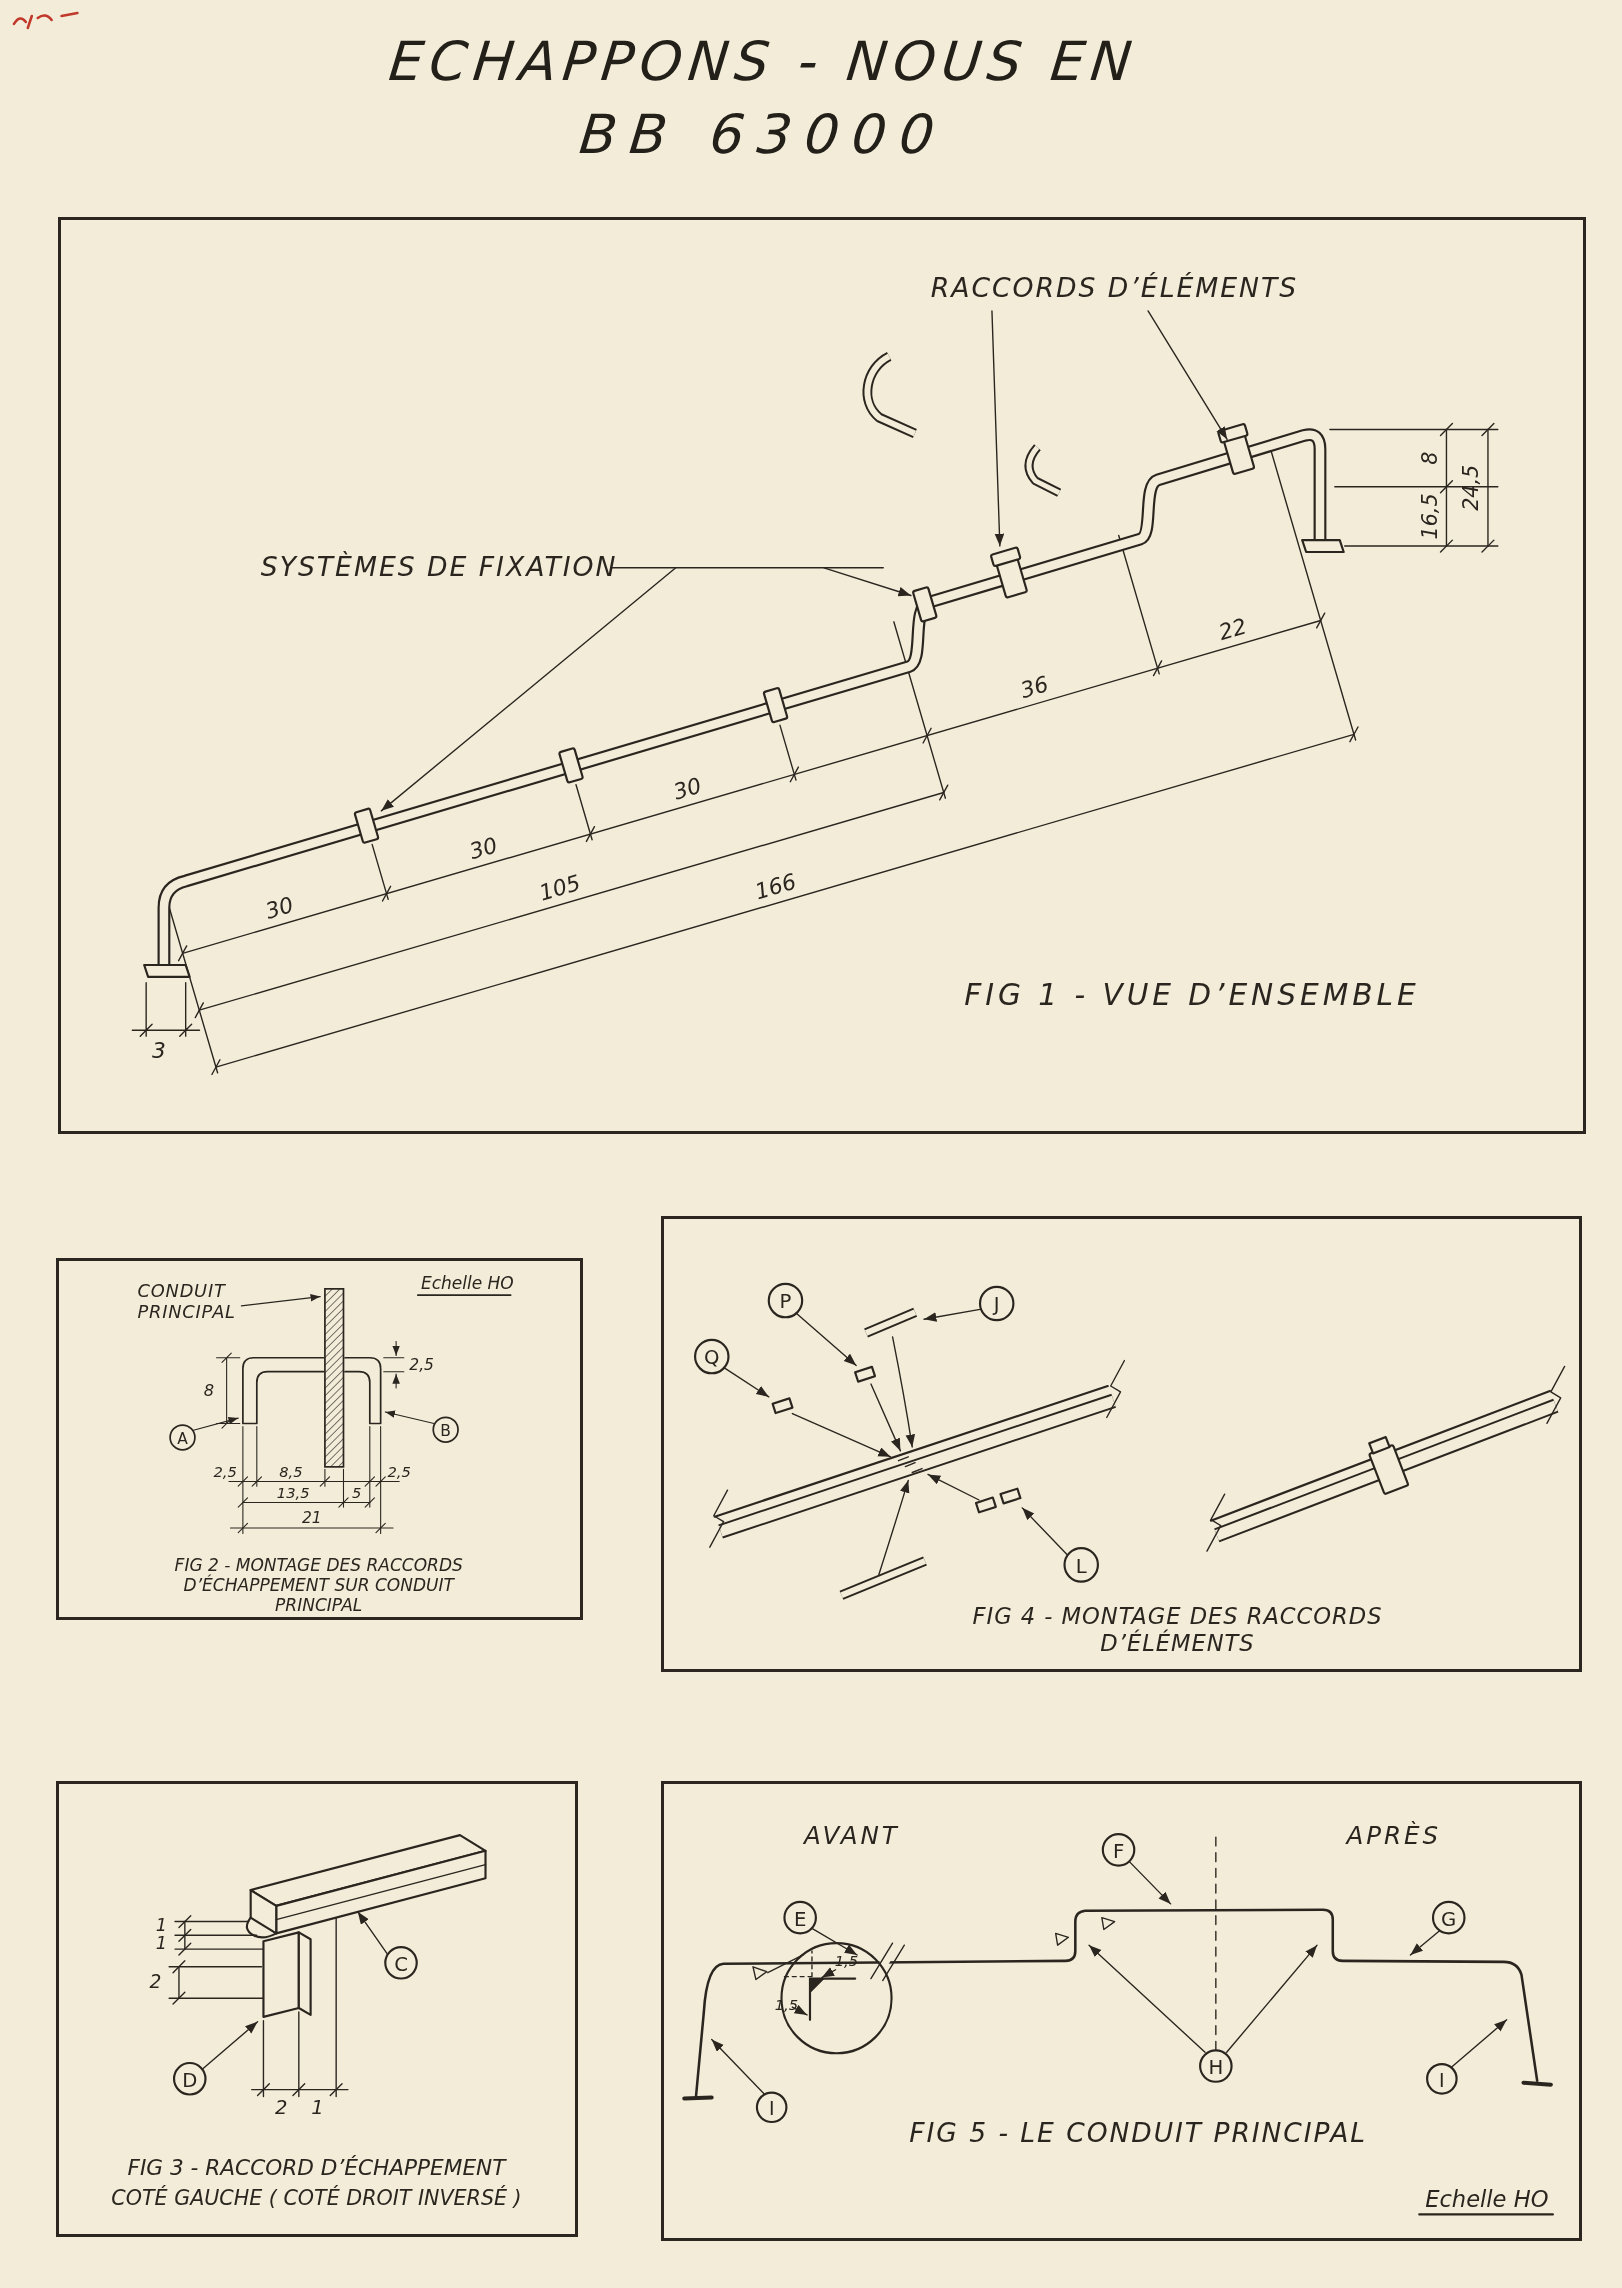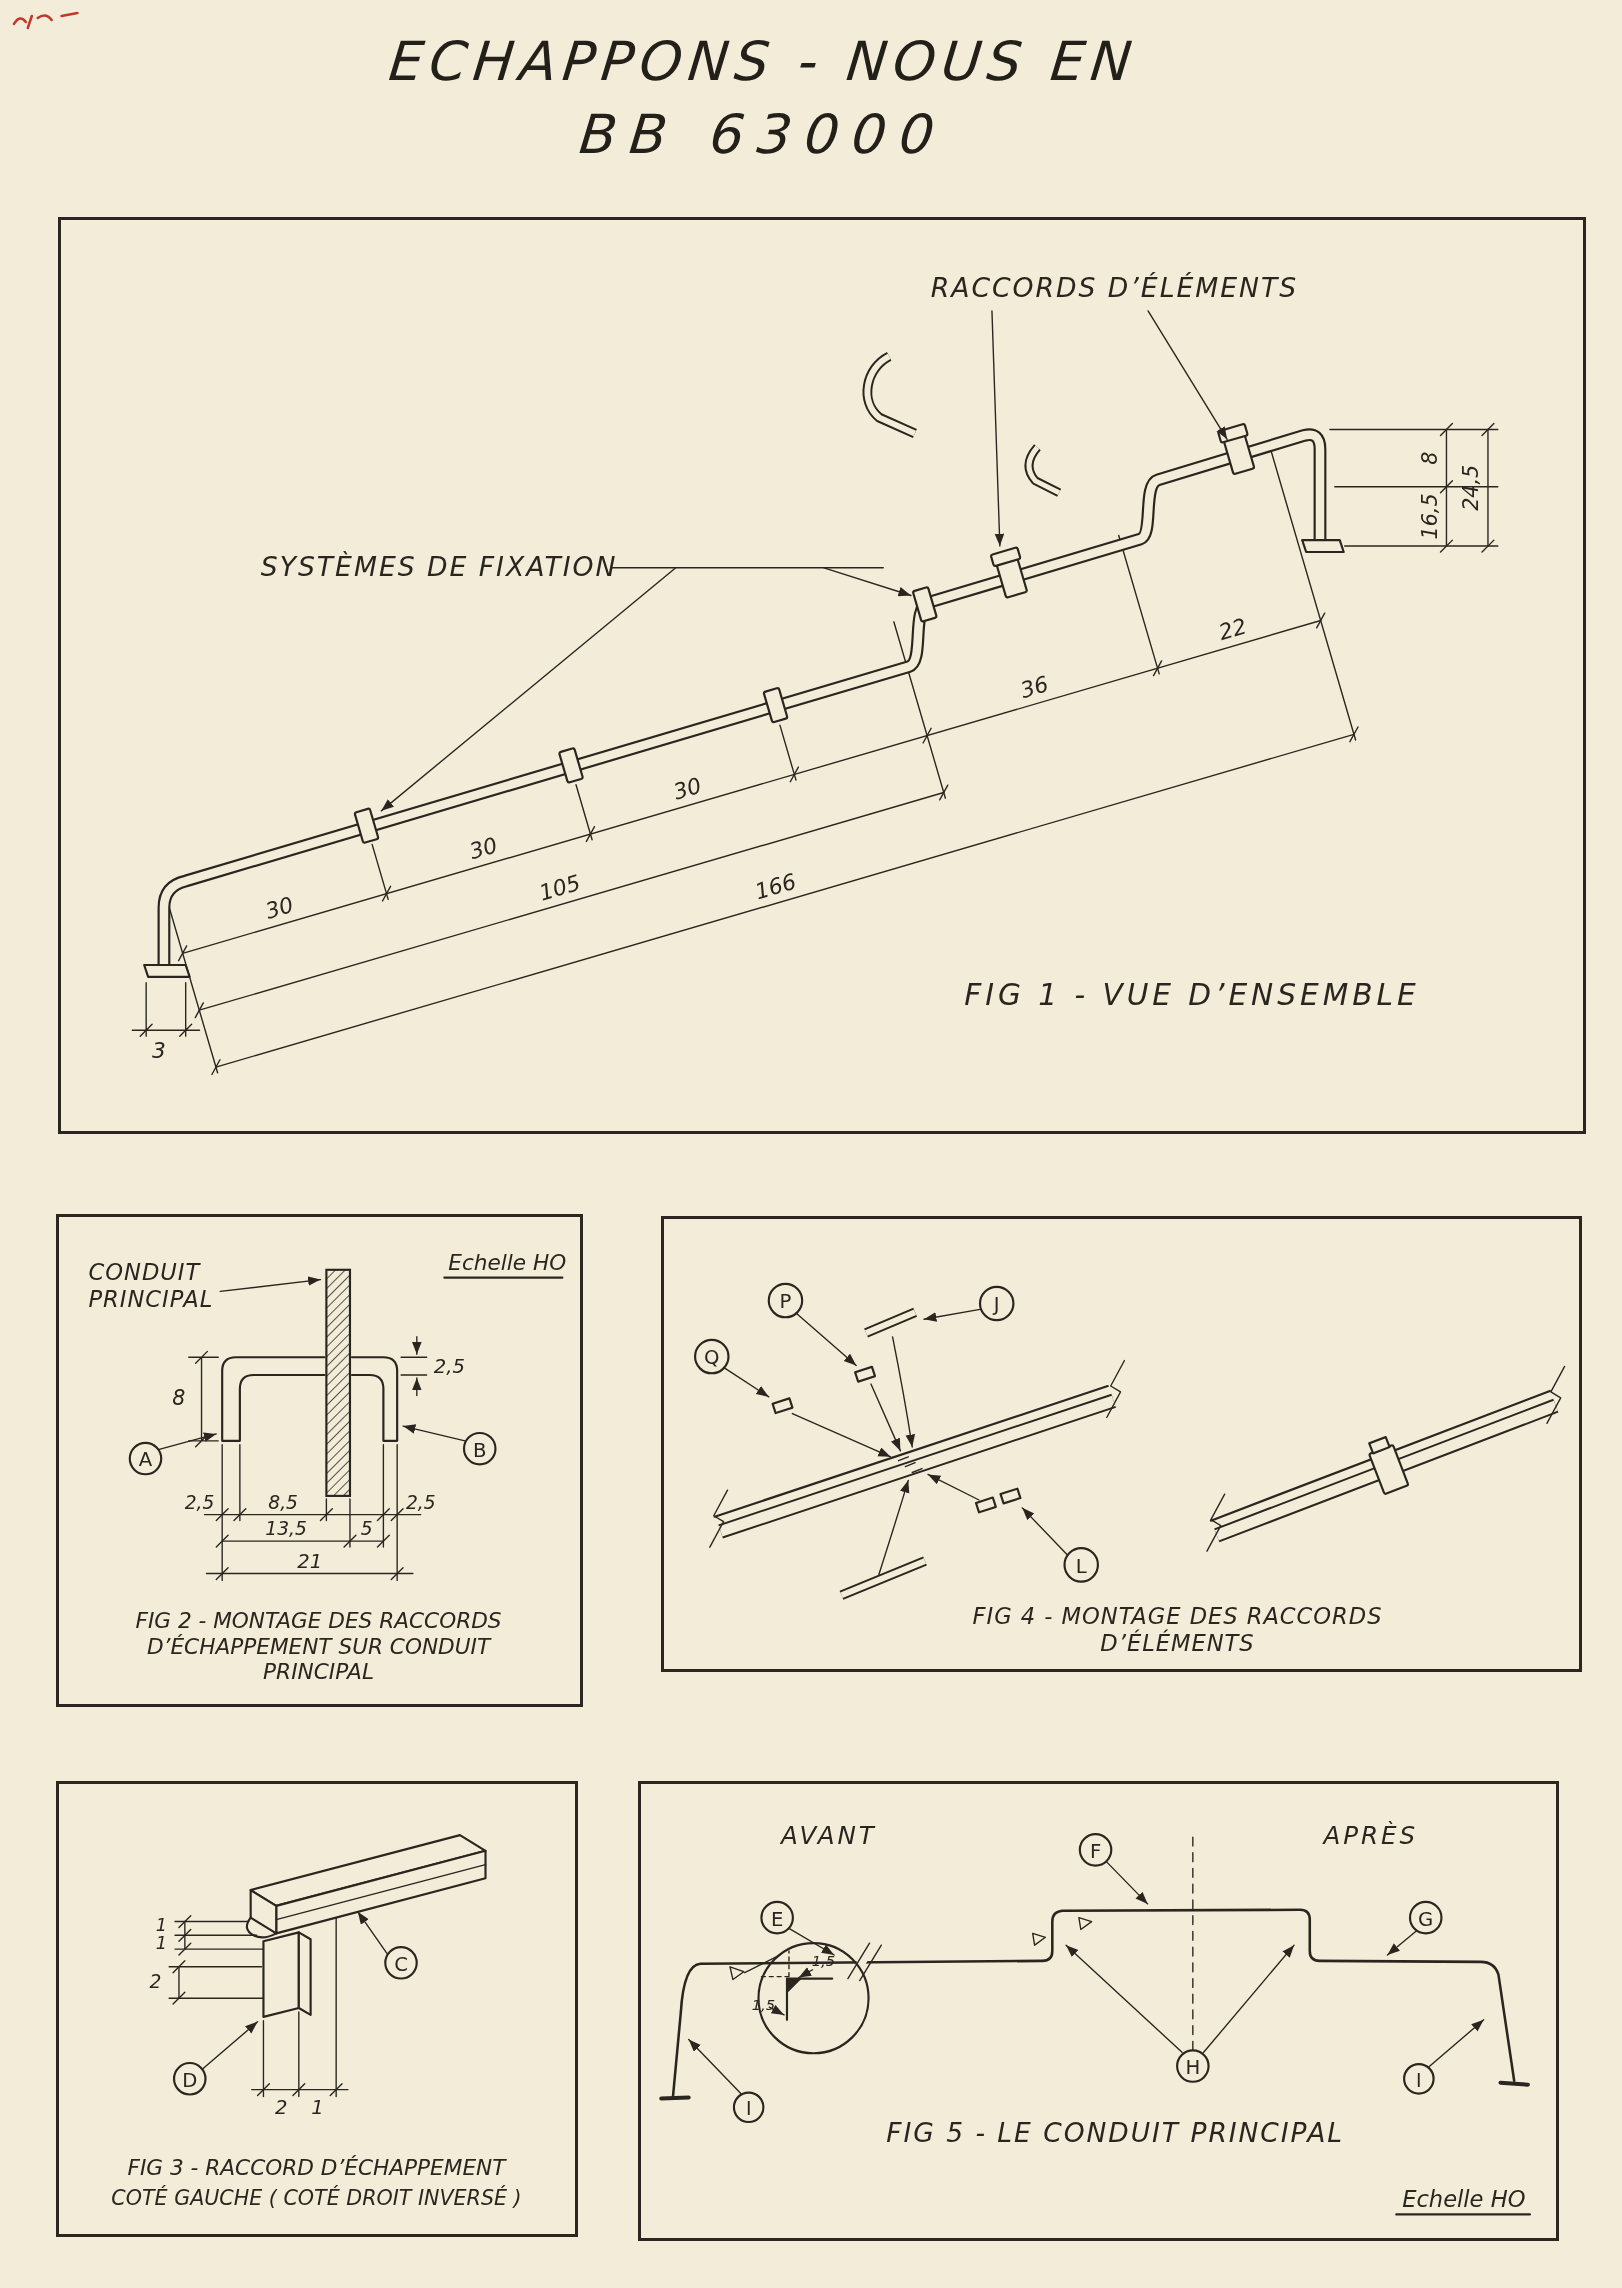--- a/index.html
+++ b/index.html
@@ -111,21 +111,21 @@
 
       <g>
         <path class="thin" d="M84,772 L84,826 M124,772 L124,826 M70,820 L138,820 M78,826 L90,814 M118,826 L130,814"></path>
         <text class="t tc" x="97" y="848" font-size="22">3</text>
       </g>
 
       <text class="t" x="912" y="795" font-size="30" letter-spacing="4">FIG 1 - VUE D’ENSEMBLE</text>
     </svg>
   </div>
 
-  <div class="figbox" style="left:56px;top:1214px;width:527px;height:493px;">
+  <div class="figbox" style="left:56px;top:1258px;width:527px;height:362px;">
     <svg viewBox="0 0 530 460">
       <defs>
         <marker id="a2" markerWidth="12" markerHeight="10" refX="9" refY="3.5" orient="auto">
           <path d="M0,0 L9,3.5 L0,7 Z" fill="#2a261f"></path>
         </marker>
         <pattern id="h2" width="7" height="7" patternUnits="userSpaceOnUse" patternTransform="rotate(45)">
           <line x1="0" y1="0" x2="0" y2="7" stroke="#2a261f" stroke-width="1.6"></line>
         </pattern>
       </defs>
 
@@ -297,21 +297,21 @@
         <path class="thin" d="M202,317 L214,305 M238,317 L250,305 M276,317 L288,305"></path>
         <text class="t tc" x="226" y="336" font-size="20">2</text>
         <text class="t tc" x="263" y="336" font-size="20">1</text>
       </g>
 
       <text class="t tc" x="262" y="398" font-size="22">FIG 3 - RACCORD D’ÉCHAPPEMENT</text>
       <text class="t tc" x="262" y="428" font-size="21">COTÉ GAUCHE ( COTÉ DROIT INVERSÉ )</text>
     </svg>
   </div>
 
-  <div class="figbox" style="left:638px;top:1781px;width:921px;height:460px;">
+  <div class="figbox" style="left:661px;top:1781px;width:921px;height:460px;">
     <svg viewBox="0 0 926 462">
       <defs>
         <marker id="a5" markerWidth="12" markerHeight="10" refX="9" refY="3.5" orient="auto">
           <path d="M0,0 L9,3.5 L0,7 Z" fill="#2a261f"></path>
         </marker>
       </defs>
 
       <text class="t" x="140" y="61" font-size="25" letter-spacing="3">AVANT</text>
       <text class="t" x="692" y="61" font-size="25" letter-spacing="3">APRÈS</text>
 

